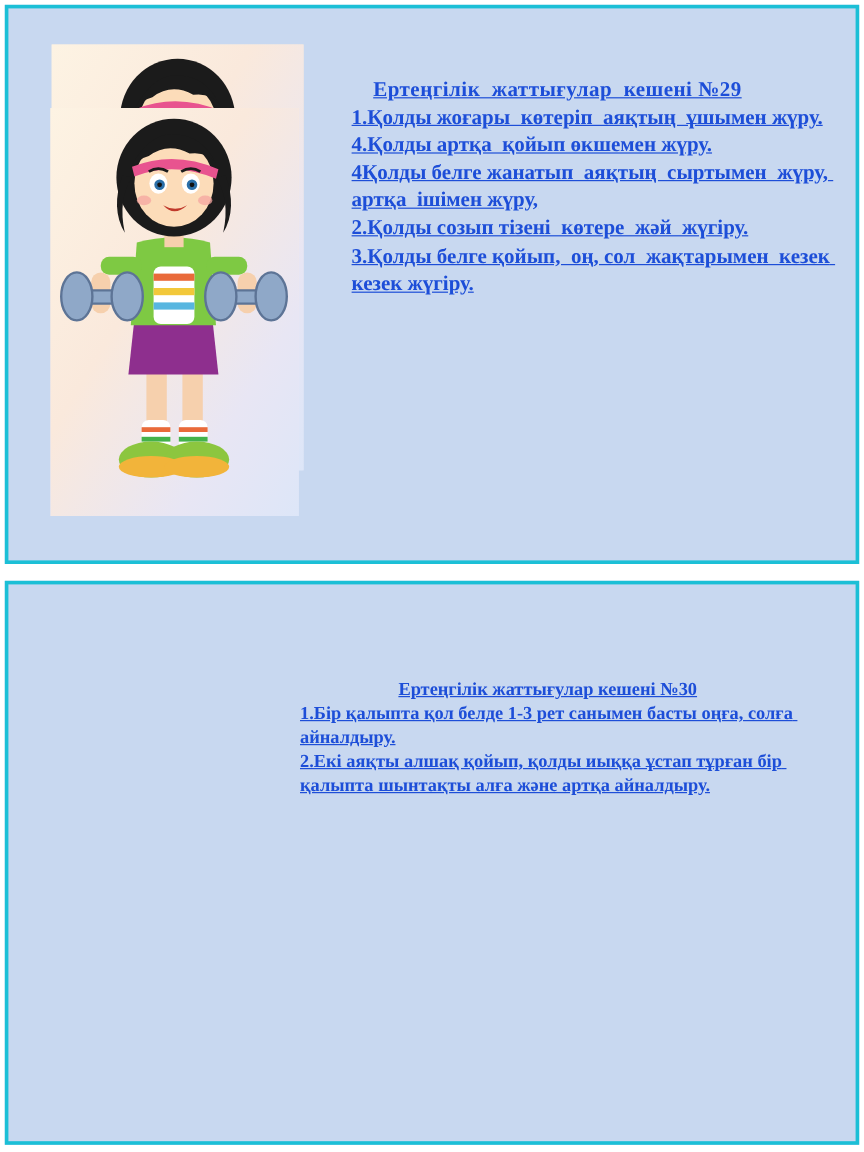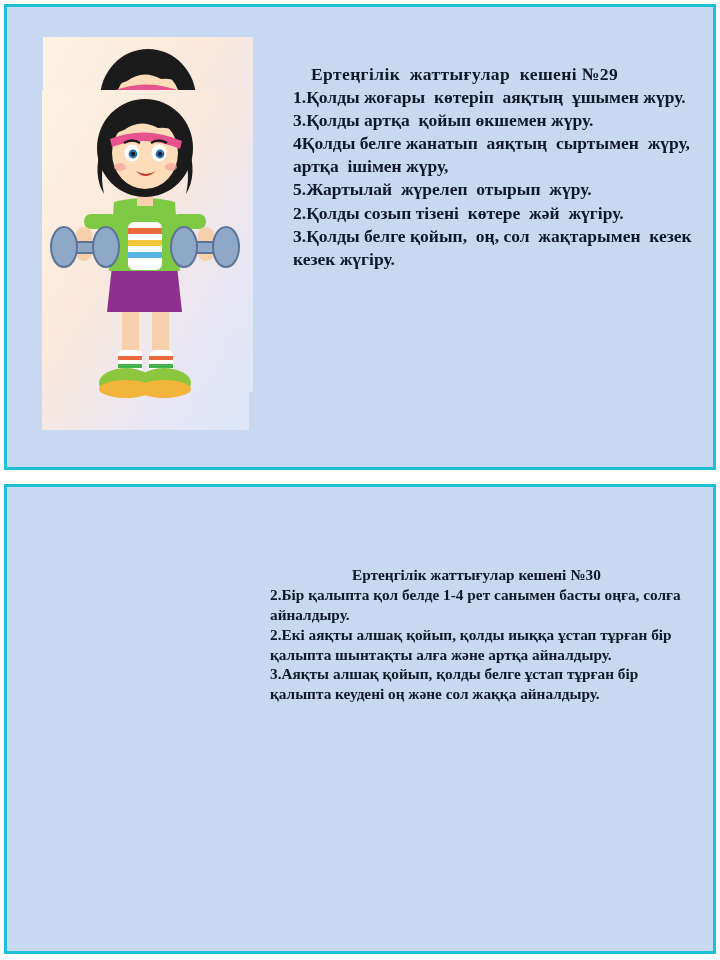--- a/index.html
+++ b/index.html
@@ -36,32 +36,33 @@
     background: linear-gradient(150deg, #fdf1e0 0%, #f9e8dd 35%, #e9e7f5 70%, #dfe6f7 100%);
   }
   #illus-1 { left: 36px; top: 30px; width: 210px; height: 355px; }
   #illus-2 { left: 42px; top: 90px; width: 207px; height: 340px; }
 
   .illus svg { display: block; width: 100%; height: 100%; }
 
   
   .textblock {
     position: absolute;
-    color: #0f172a;
+    color: #1d4ed8;
+    text-decoration: underline;
   }
   #text-1 {
     left: 286px;
     top: 56px;
     width: 410px;
     font-size: 17.5px;
     line-height: 1.32;
     font-weight: bold;
   }
   #text-2 {
-    left: 270px;
+    left: 250px;
     top: 565px;
     width: 430px;
     font-size: 15.3px;
     line-height: 1.30;
     font-weight: bold;
   }
   .doc-title {
     display: block;
     font-weight: bold;
     white-space: pre;
@@ -152,23 +153,22 @@
 
         <ellipse cx="80" cy="82" rx="6" ry="4" fill="#f6a6a0" opacity=".75"></ellipse>
         <ellipse cx="131" cy="82" rx="6" ry="4" fill="#f6a6a0" opacity=".75"></ellipse>
         <path d="M96 86 Q105 96 116 86 Q106 92 96 86 Z" fill="#c0392b"></path>
       </svg>
     </div>
 
     <div class="textblock" id="text-1">
       <span class="doc-title">Ертеңгілік  жаттығулар  кешені №29</span>
       <span class="line">1.Қолды жоғары  көтеріп  аяқтың  ұшымен жүру.</span>
-      <span class="line">3.Қолды артқа  қойып өкшемен жүру.</span>
+      <span class="line">4.Қолды артқа  қойып өкшемен жүру.</span>
       <span class="line">4Қолды белге жанатып  аяқтың  сыртымен  жүру, артқа  ішімен жүру,</span>
-      <span class="line">5.Жартылай  жүрелеп  отырып  жүру.</span>
       <span class="line">2.Қолды созып тізені  көтере  жәй  жүгіру.</span>
       <span class="line">3.Қолды белге қойып,  оң, сол  жақтарымен  кезек кезек жүгіру.</span>
     </div>
   </div>
 
   <div class="slide" id="slide-2">
   </div>
 
   <div class="illus" id="illus-2">
     <svg viewBox="0 0 207 340" xmlns="http://www.w3.org/2000/svg">
@@ -227,18 +227,17 @@
       <path d="M82 53 Q90 48 98 53" stroke="#1b1b1b" stroke-width="2.4" fill="none"></path>
       <path d="M109 53 Q117 48 125 53" stroke="#1b1b1b" stroke-width="2.4" fill="none"></path>
       <ellipse cx="78" cy="77" rx="6" ry="4" fill="#f6a6a0" opacity=".75"></ellipse>
       <ellipse cx="129" cy="77" rx="6" ry="4" fill="#f6a6a0" opacity=".75"></ellipse>
       <path d="M94 81 Q103 91 114 81 Q104 87 94 81 Z" fill="#c0392b"></path>
     </svg>
   </div>
 
   <div class="textblock" id="text-2">
     <span class="doc-title">Ертеңгілік жаттығулар кешені №30</span>
-    <span class="line">2.Бір қалыпта қол белде 1-4 рет санымен басты оңға, солға айналдыру.</span>
+    <span class="line">1.Бір қалыпта қол белде 1-3 рет санымен басты оңға, солға айналдыру.</span>
     <span class="line">2.Екі аяқты алшақ қойып, қолды иыққа ұстап тұрған бір қалыпта шынтақты алға және артқа айналдыру.</span>
-    <span class="line">3.Аяқты алшақ қойып, қолды белге ұстап тұрған бір  қалыпта кеудені оң және сол жаққа айналдыру.</span>
   </div>
 
 </div>
 
 </body></html>

